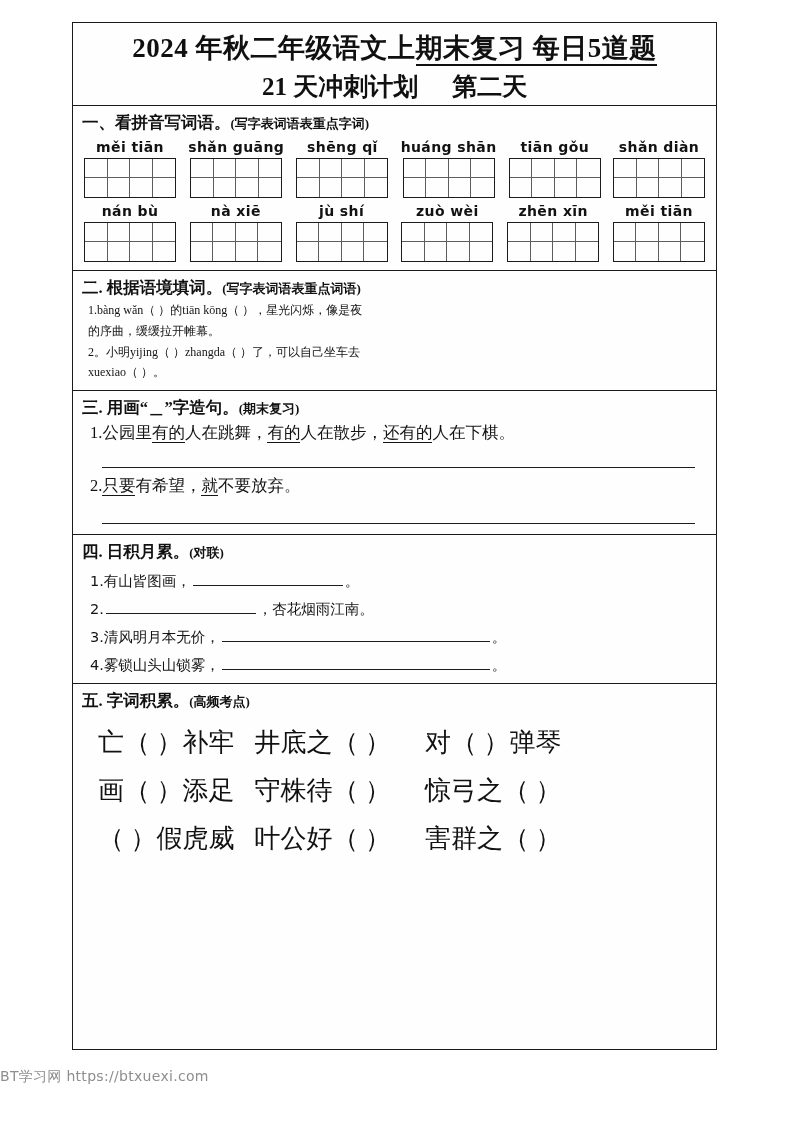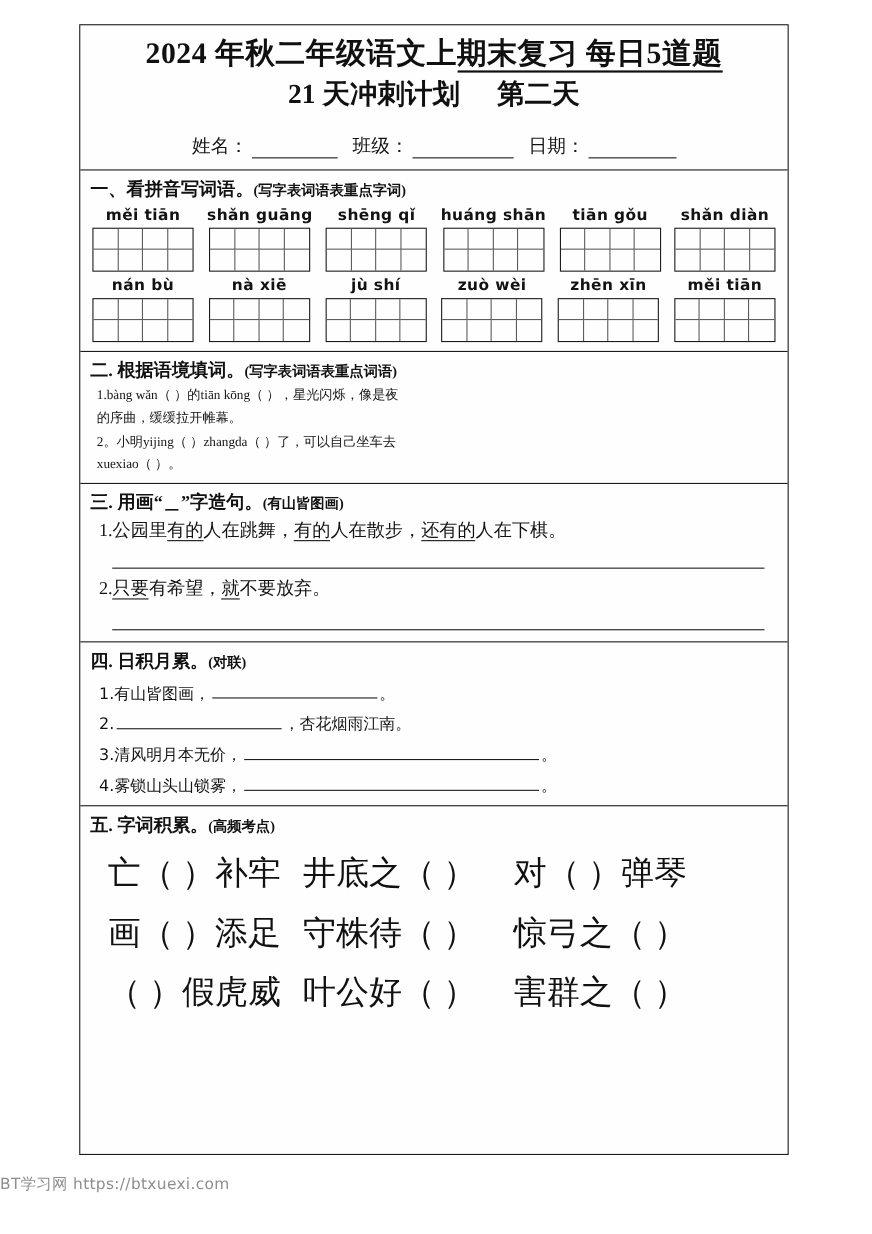--- a/index.html
+++ b/index.html
@@ -164,21 +164,21 @@
     height: 13px;
     margin: 0 2px;
   }
   .r-short { width: 150px; }
   .r-long  { width: 268px; }
 
   
   .idiom-row {
     display: flex;
     align-items: center;
-    font-size: 30px;
+    font-size: 26px;
     color: #111;
     padding-left: 16px;
     margin-top: 13px;
     white-space: nowrap;
   }
   .idiom-row .sp1 { display: inline-block; width: 20px; }
   .idiom-row .sp2 { display: inline-block; width: 34px; }
 
   
   #footer {
@@ -196,34 +196,20 @@
 
 <div id="page">
 
   <div id="sheet">
 
     <div class="title-block">
       <div class="title-line1"><span>2024 年秋二年级语文上</span><span class="u">期末复习 每日5道题</span></div>
       <div class="title-line2"><span>21 天冲刺计划</span><span class="gap"></span><span>第二天</span></div>
     </div>
 
-    <div class="meta-row">
-      <div class="meta-item">
-        <span class="meta-label">姓名：</span>
-        <span class="meta-rule w-name"></span>
-      </div>
-      <div class="meta-item">
-        <span class="meta-label">班级：</span>
-        <span class="meta-rule w-class"></span>
-      </div>
-      <div class="meta-item">
-        <span class="meta-label">日期：</span>
-        <span class="meta-rule w-date"></span>
-      </div>
-    </div>
 
     <div class="section">
       <div class="sec-head"><span>一、看拼音写词语。</span><span class="sub">(写字表词语表重点字词)</span></div>
 
       <div class="pin-row">
         <div class="pin-cell">
           <div class="pin-text">měi tiān</div>
           <div class="grid">
               <i></i>
               <i></i>
@@ -386,21 +372,21 @@
 
     <div class="section">
       <div class="sec-head"><span>二. 根据语境填词。</span><span class="sub">(写字表词语表重点词语)</span></div>
       <div class="q-line">1.bàng wǎn（      ）的tiān kōng（       ），星光闪烁，像是夜</div>
       <div class="q-line">的序曲，缓缓拉开帷幕。</div>
       <div class="q-line">2。小明yijing（      ）zhangda（      ）了，可以自己坐车去</div>
       <div class="q-line">xuexiao（    ）。</div>
     </div>
 
     <div class="section">
-      <div class="sec-head"><span>三. 用画“＿”字造句。</span><span class="sub">(有山皆图画)</span></div>
+      <div class="sec-head"><span>三. 用画“＿”字造句。</span><span class="sub">(期末复习)</span></div>
 
       <div class="s3-line"><span>1.公园里</span><span class="u">有的</span><span>人在跳舞，</span><span class="u">有的</span><span>人在散步，</span><span class="u">还有的</span><span>人在下棋。</span></div>
 
       <div class="answer-rule"></div>
 
       <div class="s3-line"><span>2.</span><span class="u">只要</span><span>有希望，</span><span class="u">就</span><span>不要放弃。</span></div>
 
       <div class="answer-rule tight"></div>
     </div>
 

